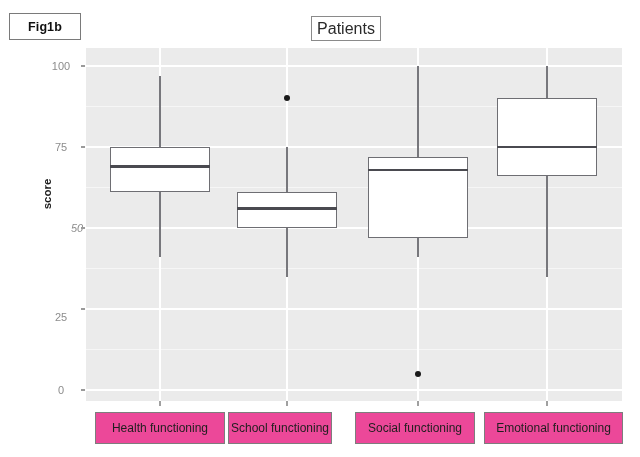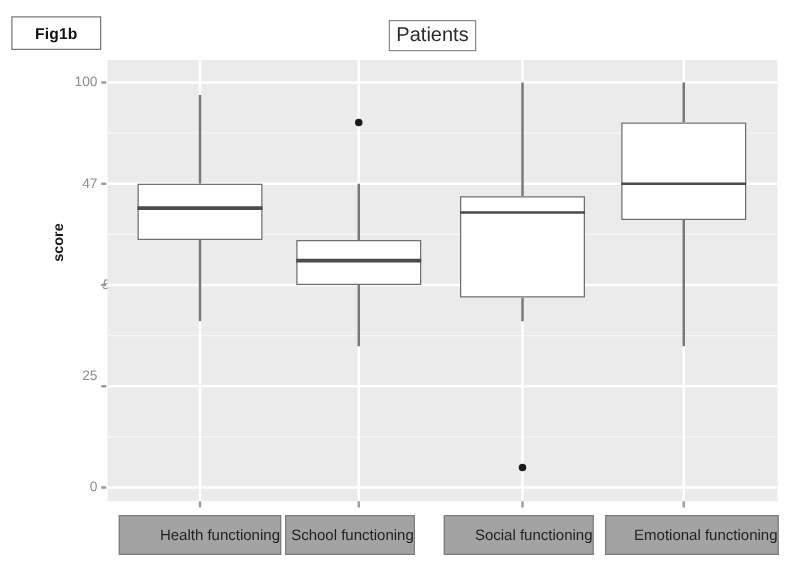--- a/index.html
+++ b/index.html
@@ -112,21 +112,21 @@
     width: 6px;
     height: 6px;
     border-radius: 50%;
     background: #1a1a1a;
   }
 
   
   .y-tick-label {
     position: absolute;
     right: 0;
-    text-align: right;
+    text-align: center;
     font-size: 11px;
     color: #8c8c8c;
     width: 34px;
     line-height: 1;
   }
   .y-tick-mark {
     position: absolute;
     width: 4px;
     height: 1.2px;
     background: #9a9a9a;
@@ -143,25 +143,25 @@
     white-space: nowrap;
     z-index: 5;
   }
 
   
   .x-cat-box {
     position: absolute;
     top: 412px;
     height: 32px;
     border: 1.3px solid #7d7d7d;
-    background: #a3a3a3;
+    background: #ec4899;
     box-sizing: border-box;
     display: flex;
     align-items: center;
-    justify-content: flex-end;
+    justify-content: center;
     z-index: 6;
   }
   .x-cat-box .txt {
     font-size: 12px;
     color: #1f1f1f;
     white-space: nowrap;
   }
   .x-tick-mark {
     position: absolute;
     top: 401px;
@@ -180,25 +180,25 @@
 
 <div id="title-box">
   <span class="txt">Patients</span>
 </div>
 
 <div id="y-axis-title">score</div>
 
 <div id="y-axis-labels">
     <div class="y-tick-label" style="left: 44px; top: 385px;">0</div>
     <div class="y-tick-mark" style="left: 81px; top: 389.4px;"></div>
-    <div class="y-tick-label" style="left: 44px; top: 296px;">25</div>
+    <div class="y-tick-label" style="left: 44px; top: 312px;">25</div>
     <div class="y-tick-mark" style="left: 81px; top: 308.4px;"></div>
     <div class="y-tick-label" style="left: 60px; top: 223px; font-style: italic;">50</div>
     <div class="y-tick-mark" style="left: 81px; top: 227.4px;"></div>
-    <div class="y-tick-label" style="left: 44px; top: 142px;">47</div>
+    <div class="y-tick-label" style="left: 44px; top: 142px;">75</div>
     <div class="y-tick-mark" style="left: 81px; top: 146.4px;"></div>
     <div class="y-tick-label" style="left: 44px; top: 61px;">100</div>
     <div class="y-tick-mark" style="left: 81px; top: 65.4px;"></div>
   </div>
 
 <div id="panel">
     <div class="gridline-major" style="top: 341.3px;"></div>
     <div class="gridline-major" style="top: 260.3px;"></div>
     <div class="gridline-major" style="top: 179.3px;"></div>
     <div class="gridline-major" style="top: 98.3px;"></div>

